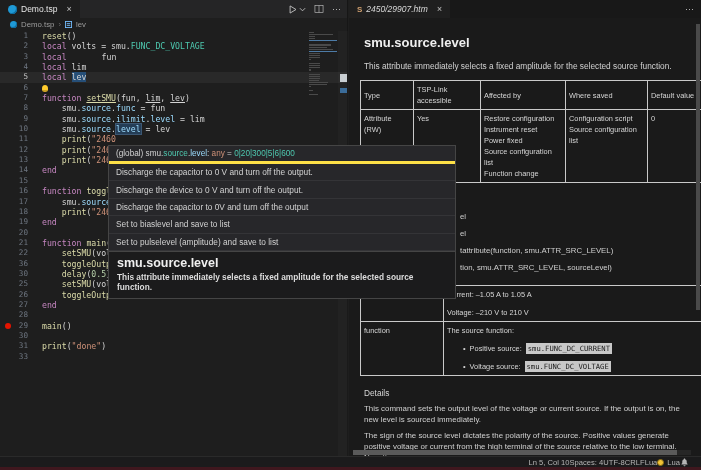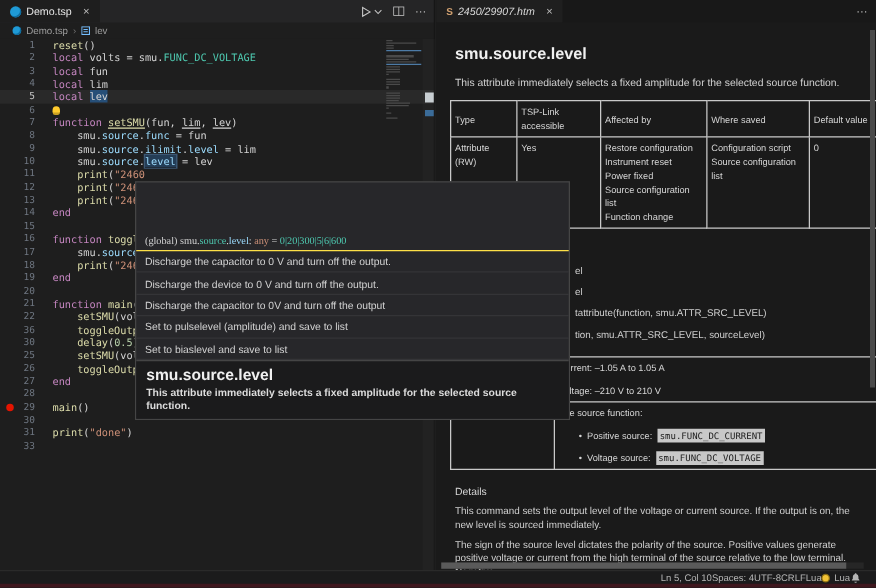--- a/index.html
+++ b/index.html
@@ -31,21 +31,21 @@
 
   .minimap { position:absolute; left:309px; top:32px; width:28px; }
   .mbar { height:1.15px; margin-bottom:0.95px; background:#4a4a4a; }
   .mbar.mblue { background:#4d7ba6; }
   .mscroll { position:absolute; left:338px; top:31px; width:10px; bottom:0; background:rgba(255,255,255,0.02); }
   .mmark { position:absolute; left:340px; top:74px; width:7px; height:8px; background:#c8ced2; }
   .mmark2 { position:absolute; left:340px; top:88px; width:7px; height:5px; background:#3b6c99; }
 
   
   .tooltip { position:absolute; left:108px; top:145px; width:348px; background:#27272a; border:1px solid #454545; z-index:20; color:#cccccc; }
-  .tt-sig { font-family:Liberation Serif, serif; font-size:8.2px; padding:3px 7px; border-bottom:1px solid #fde047;margin-top:39px; }
+  .tt-sig { font-family:Liberation Sans, sans-serif; font-size:8.2px; padding:3px 7px; border-bottom:3px solid #fde047; }
   .tt-item { font-size:8.3px; padding:3.2px 7px; border-bottom:1px solid #343437; color:#d2d2d2; }
   .tt-doc { background:#1b1b1c; border-top:1px solid #454545; padding:4px 8px 6px; }
   .tt-doc-title { font-size:12.5px; font-weight:bold; color:#f0f0f0; margin-bottom:2px; }
   .tt-doc-text { font-size:8.3px; font-weight:bold; color:#dcdcdc; }
 
   
   .panel { position:absolute; left:349px; top:0; width:352px; height:456px; background:#1a1a1a; }
   .panel .tabbar { background:#181818; }
   .panel .tab { background:#1f1f1f; font-style:italic; color:#d8d8d8; }
   .panel-actions { position:absolute; right:7px; top:0; height:18px; display:flex; align-items:center; color:#c5c5c5; font-size:9px; }
@@ -127,21 +127,21 @@
           <line x1="2" y1="3" x2="6" y2="3" stroke="#75beff"></line>
           <line x1="2" y1="5" x2="6" y2="5" stroke="#75beff"></line>
         </svg>
       <span>lev</span>
     </div>
 
     <div class="code">
       <div>
           <div class="cl"><span class="ln">1</span><span class="lc"><span style="color: rgb(220, 220, 170);">reset</span><span style="color: rgb(212, 212, 212);">()</span></span></div>
           <div class="cl"><span class="ln">2</span><span class="lc"><span style="color: rgb(197, 134, 192);">local</span><span style="color: rgb(212, 212, 212);"> volts = smu.</span><span style="color: rgb(78, 201, 176);">FUNC_DC_VOLTAGE</span></span></div>
-          <div class="cl"><span class="ln">3</span><span class="lc"><span style="color: rgb(197, 134, 192);">local</span><span style="color: rgb(212, 212, 212);"> fun</span></span></div>
+          <div class="cl"><span class="ln">3</span><span class="lc"><span style="color: rgb(197, 134, 192);">local</span><span style="color: rgb(212, 212, 212); margin-left: 30px;"> fun</span></span></div>
           <div class="cl"><span class="ln">4</span><span class="lc"><span style="color: rgb(197, 134, 192);">local</span><span style="color: rgb(212, 212, 212);"> lim</span></span></div>
           <div class="cl cur"><span class="ln">5</span><span class="lc"><span style="color: rgb(197, 134, 192);">local</span><span style="color: rgb(212, 212, 212);"> </span><span class="tk-sel" style="color: rgb(212, 212, 212);">lev</span></span></div>
           <div class="cl"><span class="ln">6</span><span class="lc"><span class="bulb"></span></span></div>
           <div class="cl"><span class="ln">7</span><span class="lc"><span style="color: rgb(197, 134, 192);">function</span><span style="color: rgb(212, 212, 212);"> </span><span class="tk-u" style="color: rgb(220, 220, 170);">setSMU</span><span style="color: rgb(212, 212, 212);">(fun, </span><span class="tk-u" style="color: rgb(212, 212, 212);">lim</span><span style="color: rgb(212, 212, 212);">, </span><span class="tk-u" style="color: rgb(212, 212, 212);">lev</span><span style="color: rgb(212, 212, 212);">)</span></span></div>
           <div class="cl"><span class="ln">8</span><span class="lc"><span style="color: rgb(212, 212, 212);">    smu.</span><span style="color: rgb(156, 220, 254);">source</span><span style="color: rgb(212, 212, 212);">.</span><span style="color: rgb(156, 220, 254);">func</span><span style="color: rgb(212, 212, 212);"> = fun</span></span></div>
           <div class="cl"><span class="ln">9</span><span class="lc"><span style="color: rgb(212, 212, 212);">    smu.</span><span style="color: rgb(156, 220, 254);">source</span><span style="color: rgb(212, 212, 212);">.</span><span style="color: rgb(156, 220, 254);">ilimit</span><span style="color: rgb(212, 212, 212);">.</span><span style="color: rgb(156, 220, 254);">level</span><span style="color: rgb(212, 212, 212);"> = lim</span></span></div>
           <div class="cl"><span class="ln">10</span><span class="lc"><span style="color: rgb(212, 212, 212);">    smu.</span><span style="color: rgb(156, 220, 254);">source</span><span style="color: rgb(212, 212, 212);">.</span><span class="tk-hl" style="color: rgb(156, 220, 254);">level</span><span style="color: rgb(212, 212, 212);"> = lev</span></span></div>
           <div class="cl"><span class="ln">11</span><span class="lc"><span style="color: rgb(212, 212, 212);">    </span><span style="color: rgb(220, 220, 170);">print</span><span style="color: rgb(212, 212, 212);">(</span><span style="color: rgb(206, 145, 120);">"2460</span></span></div>
           <div class="cl"><span class="ln">12</span><span class="lc"><span style="color: rgb(212, 212, 212);">    </span><span style="color: rgb(220, 220, 170);">print</span><span style="color: rgb(212, 212, 212);">(</span><span style="color: rgb(206, 145, 120);">"2460</span></span></div>
           <div class="cl"><span class="ln">13</span><span class="lc"><span style="color: rgb(212, 212, 212);">    </span><span style="color: rgb(220, 220, 170);">print</span><span style="color: rgb(212, 212, 212);">(</span><span style="color: rgb(206, 145, 120);">"2460</span></span></div>
@@ -206,22 +206,22 @@
     <div class="mmark"></div>
     <div class="mmark2"></div>
   </div>
 
   <div class="tooltip">
     <div class="tt-sig"><span style="color: rgb(212, 212, 212);">(global) </span><span style="color: rgb(212, 212, 212);">smu.</span><span style="color: rgb(78, 201, 176);">source</span><span style="color: rgb(212, 212, 212);">.</span><span style="color: rgb(156, 220, 254);">level</span><span style="color: rgb(212, 212, 212);">: </span><span style="color: rgb(206, 145, 120);">any</span><span style="color: rgb(212, 212, 212);"> = </span><span style="color: rgb(78, 201, 176);">0|20|300|5|6|600</span></div>
     <div>
         <div class="tt-item">Discharge the capacitor to 0 V and turn off the output.</div>
         <div class="tt-item">Discharge the device to 0 V and turn off the output.</div>
         <div class="tt-item">Discharge the capacitor to 0V and turn off the output</div>
+        <div class="tt-item">Set to biaslevel and save to list</div>
         <div class="tt-item">Set to pulselevel (amplitude) and save to list</div>
-        <div class="tt-item">Set to biaslevel and save to list</div>
       </div>
     <div class="tt-doc">
       <div class="tt-doc-title">smu.source.level</div>
       <div class="tt-doc-text">This attribute immediately selects a fixed amplitude for the selected source function.</div>
     </div>
   </div>
 
   <div class="panel">
     <div class="tabbar">
       <div class="tab">

